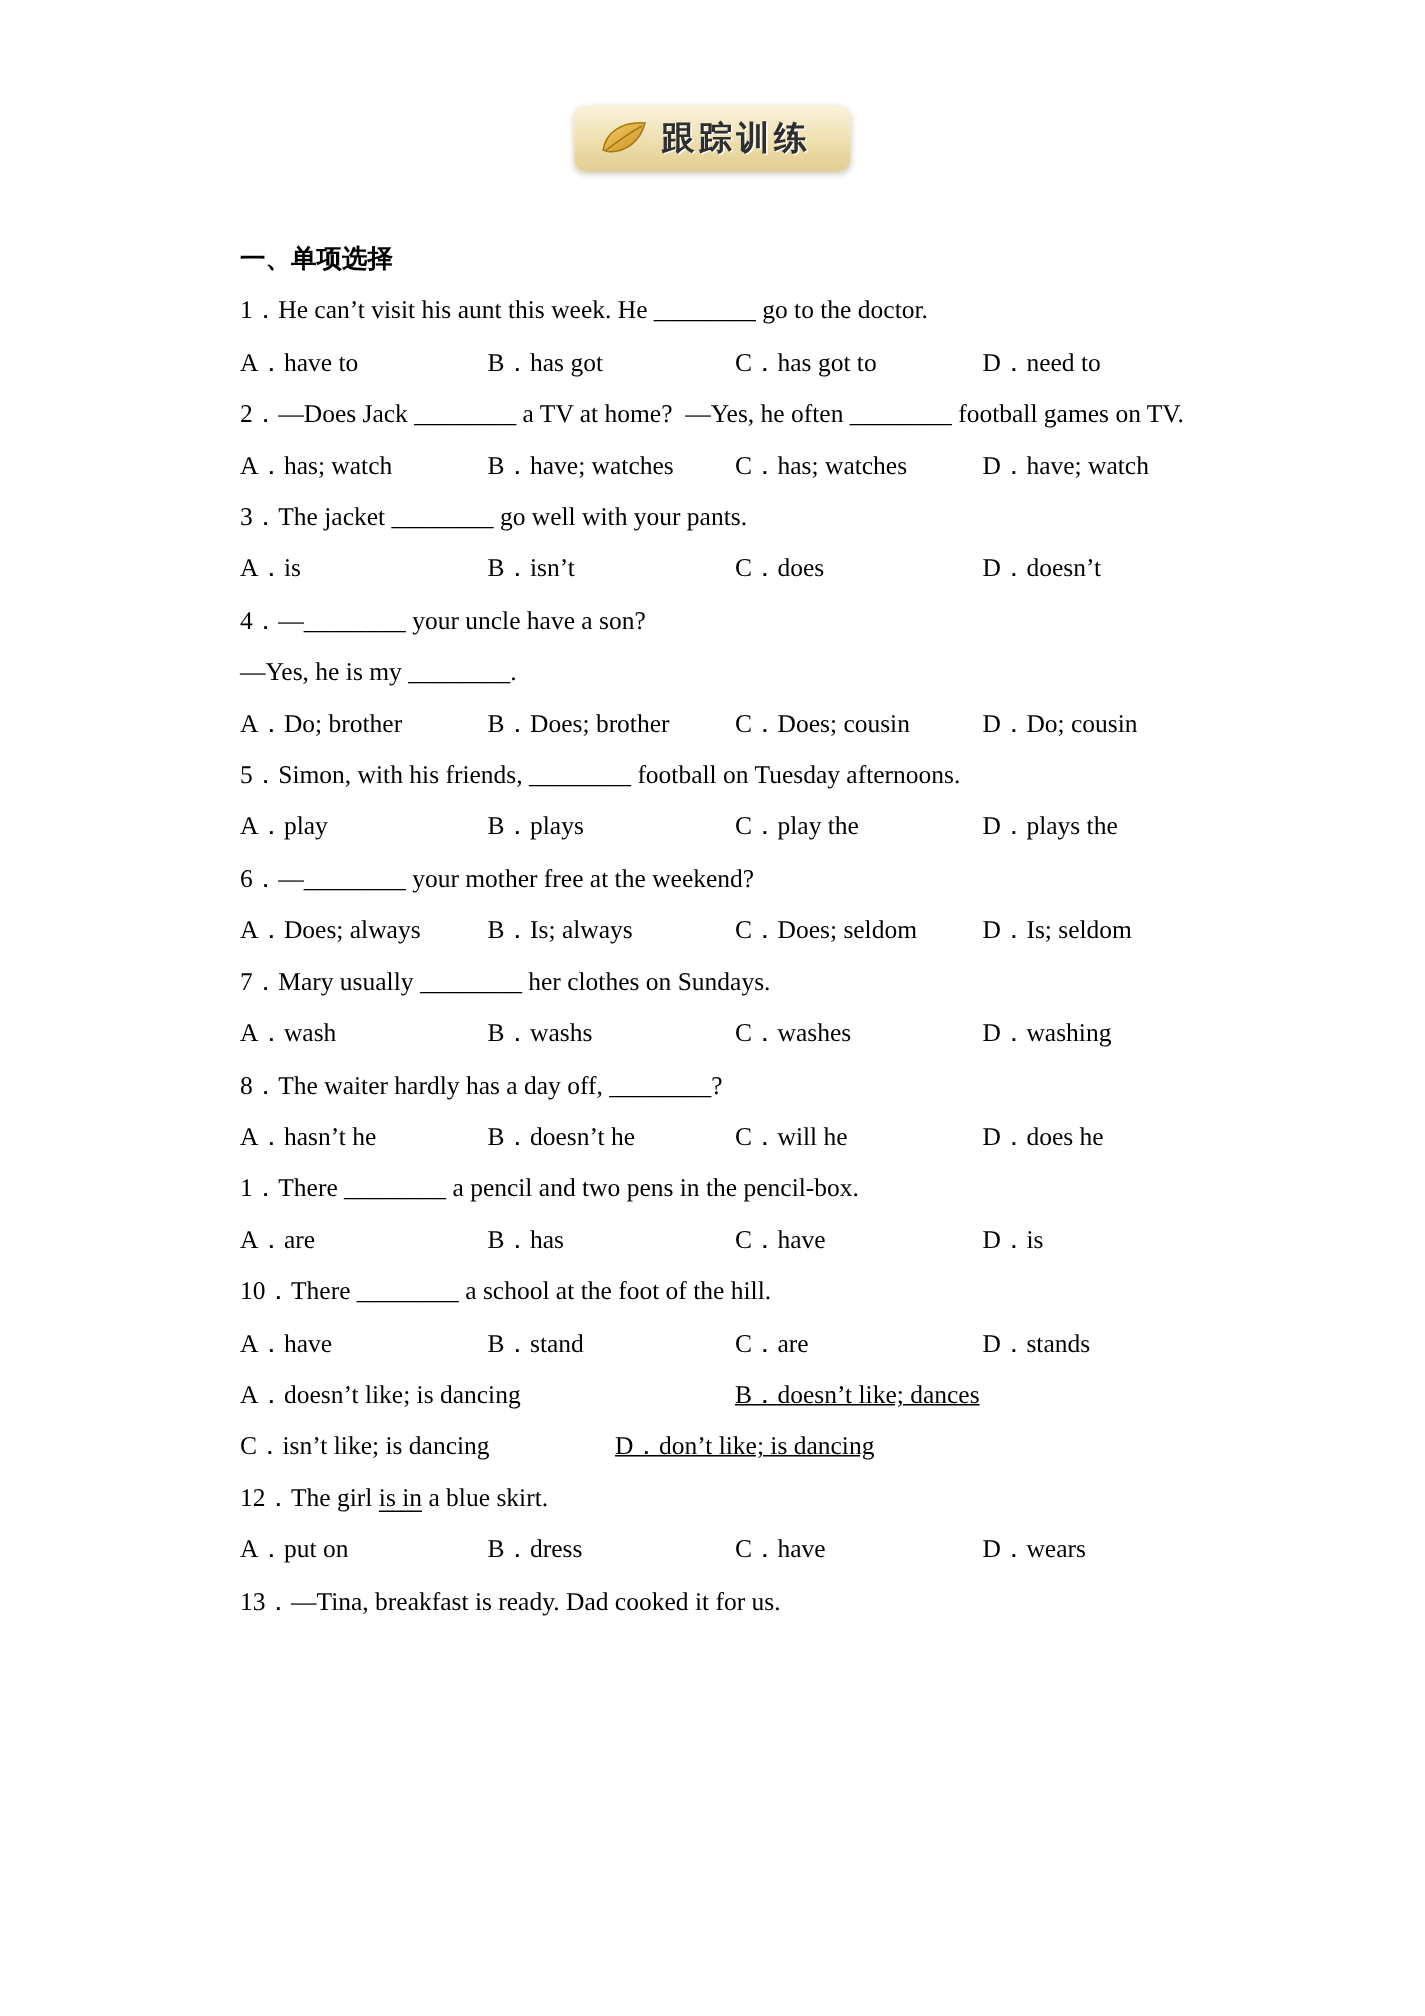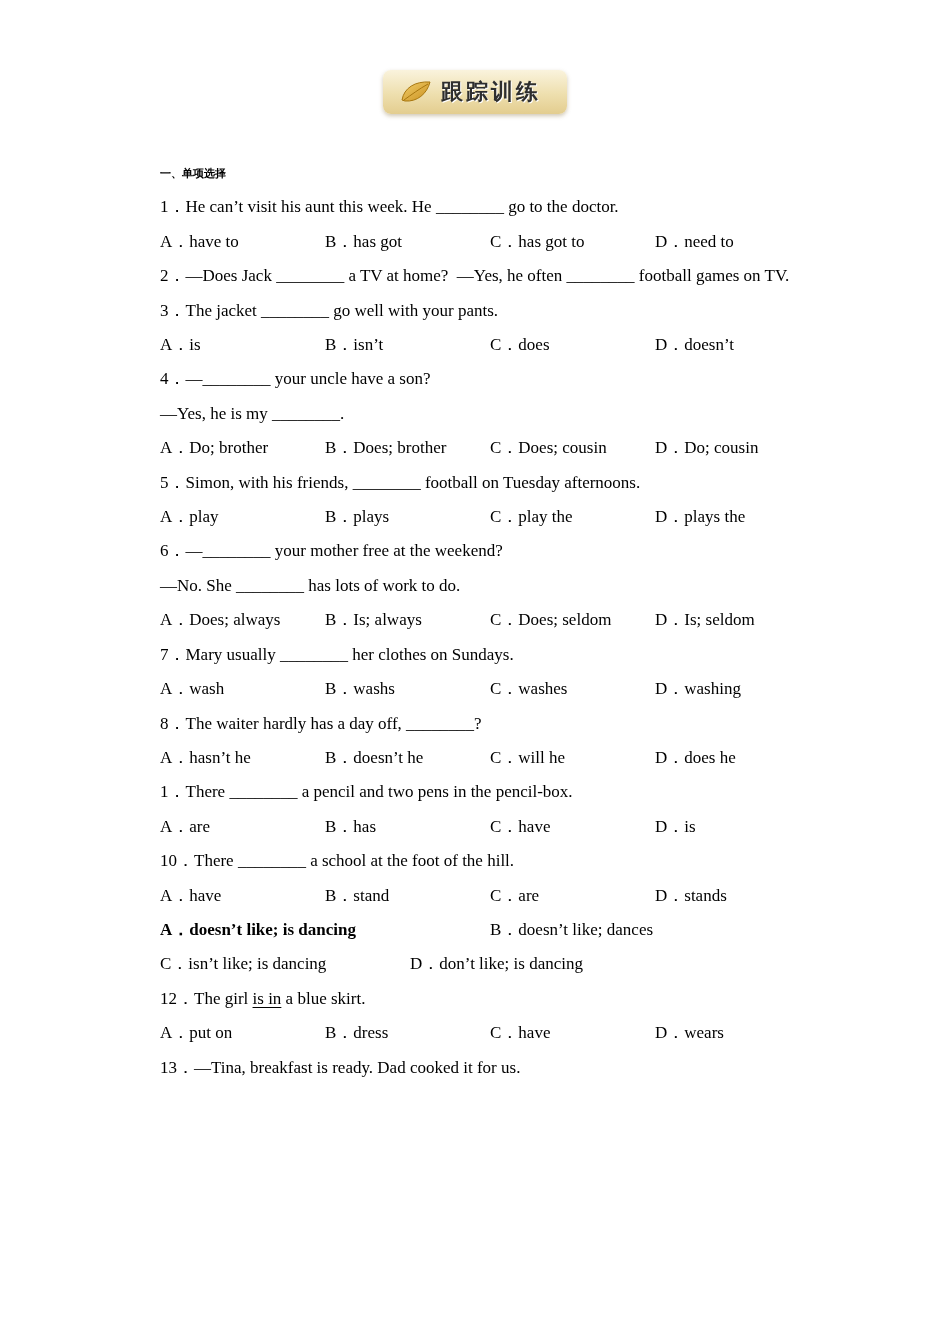--- a/index.html
+++ b/index.html
@@ -69,21 +69,21 @@
 
   
   .content {
     position: absolute;
     left: 160px;
     top: 156px;
     width: 670px;
   }
   .section-title {
     margin: 0;
-    font-size: 11px;
+    font-size: 17px;
     font-weight: bold;
     line-height: 34.4px;
     white-space: pre-wrap;
   }
   p.line {
     margin: 0;
     font-size: 17px;
     line-height: 34.4px;
     white-space: pre-wrap;
   }
@@ -95,27 +95,27 @@
     white-space: pre;
   }
   .opt-row.cols4 .opt-cell {
     width: 165px;
   }
   .opt-row.cols4 .opt-cell:last-child {
     width: auto;
   }
   .opt-row.cols2.row-first .opt-cell:first-child {
     width: 330px;
-    font-weight: bold;
   }
   .opt-row.cols2.row-second .opt-cell:first-child {
     width: 250px;
   }
   .opt-row.cols2 .opt-cell:last-child {
     width: auto;
+    text-decoration: underline;
   }
 </style>
 </head>
 <body>
 
 <div class="page">
 
   <div class="banner-wrap">
     <div class="banner">
       <span class="leaf-icon">
@@ -133,29 +133,29 @@
       <span class="banner-title">跟踪训练</span>
     </div>
   </div>
 
   <div class="content">
     <p class="section-title">一、单项选择</p>
     <div id="questions-container">
         <p class="line stem">1．He can’t visit his aunt this week. He ________ go to the doctor.</p>
         <p class="line opt-row cols4"><span class="opt-cell">A．have to</span><span class="opt-cell">B．has got</span><span class="opt-cell">C．has got to</span><span class="opt-cell">D．need to</span></p>
         <p class="line stem">2．—Does Jack ________ a TV at home?  —Yes, he often ________ football games on TV.</p>
+        <p class="line opt-row cols4"><span class="opt-cell">A．has; watch</span><span class="opt-cell">B．have; watches</span><span class="opt-cell">C．has; watches</span><span class="opt-cell">D．have; watch</span></p>
         <p class="line stem">3．The jacket ________ go well with your pants.</p>
         <p class="line opt-row cols4"><span class="opt-cell">A．is</span><span class="opt-cell">B．isn’t</span><span class="opt-cell">C．does</span><span class="opt-cell">D．doesn’t</span></p>
         <p class="line stem">4．—________ your uncle have a son?</p>
         <p class="line stem">—Yes, he is my ________.</p>
         <p class="line opt-row cols4"><span class="opt-cell">A．Do; brother</span><span class="opt-cell">B．Does; brother</span><span class="opt-cell">C．Does; cousin</span><span class="opt-cell">D．Do; cousin</span></p>
         <p class="line stem">5．Simon, with his friends, ________ football on Tuesday afternoons.</p>
         <p class="line opt-row cols4"><span class="opt-cell">A．play</span><span class="opt-cell">B．plays</span><span class="opt-cell">C．play the</span><span class="opt-cell">D．plays the</span></p>
         <p class="line stem">6．—________ your mother free at the weekend?</p>
-        <p class="line stem">—No. She ________ has lots of work to do.</p>
         <p class="line opt-row cols4"><span class="opt-cell">A．Does; always</span><span class="opt-cell">B．Is; always</span><span class="opt-cell">C．Does; seldom</span><span class="opt-cell">D．Is; seldom</span></p>
         <p class="line stem">7．Mary usually ________ her clothes on Sundays.</p>
         <p class="line opt-row cols4"><span class="opt-cell">A．wash</span><span class="opt-cell">B．washs</span><span class="opt-cell">C．washes</span><span class="opt-cell">D．washing</span></p>
         <p class="line stem">8．The waiter hardly has a day off, ________?</p>
         <p class="line opt-row cols4"><span class="opt-cell">A．hasn’t he</span><span class="opt-cell">B．doesn’t he</span><span class="opt-cell">C．will he</span><span class="opt-cell">D．does he</span></p>
         <p class="line stem">1．There ________ a pencil and two pens in the pencil-box.</p>
         <p class="line opt-row cols4"><span class="opt-cell">A．are</span><span class="opt-cell">B．has</span><span class="opt-cell">C．have</span><span class="opt-cell">D．is</span></p>
         <p class="line stem">10．There ________ a school at the foot of the hill.</p>
         <p class="line opt-row cols4"><span class="opt-cell">A．have</span><span class="opt-cell">B．stand</span><span class="opt-cell">C．are</span><span class="opt-cell">D．stands</span></p>
         <p class="line opt-row cols2 row-first"><span class="opt-cell">A．doesn’t like; is dancing</span><span class="opt-cell">B．doesn’t like; dances</span></p>

